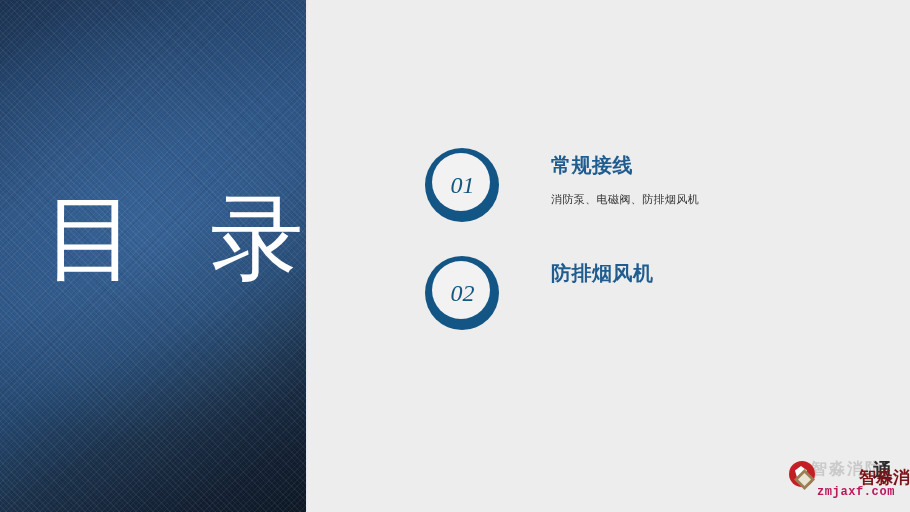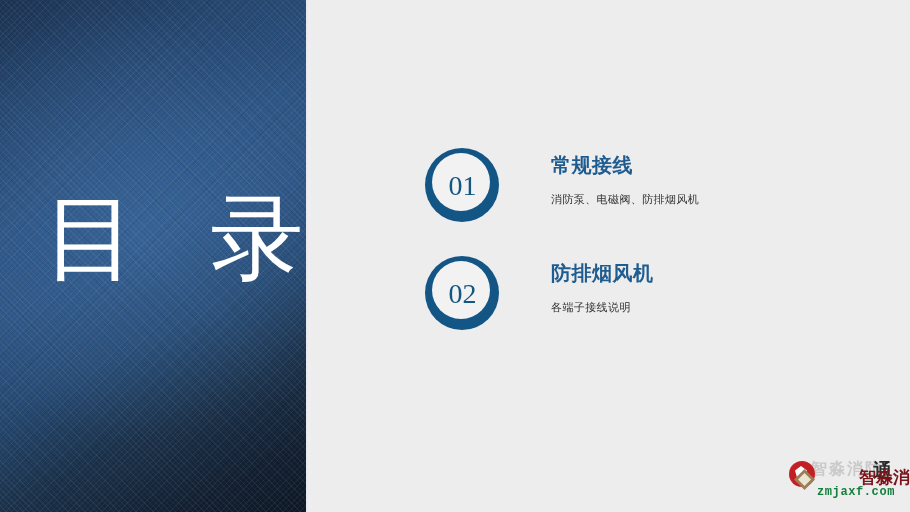--- a/index.html
+++ b/index.html
@@ -156,25 +156,26 @@
     top: 0;
     width: 74px;
     height: 74px;
     display: flex;
     align-items: center;
     justify-content: center;
     padding-left: 1px;
     padding-top: 1px;
     box-sizing: border-box;
     color: #14577f;
-    font-size: 28px;
+    font-size: 24px;
     font-weight: 400;
     letter-spacing: 0px;
     font-family: "Liberation Serif", "DejaVu Serif", serif;
     z-index: 2;
+    font-style: italic;
   }
 
   .toc-text {
     margin-left: 52px;
     padding-top: 4px;
   }
   .toc-title {
     color: #1f5c8f;
     font-size: 20px;
     font-weight: bold;
@@ -269,21 +270,21 @@
     line-height: 18px;
     white-space: nowrap;
     padding-left: 44px;
   }
   .wm-url {
     position: absolute;
     left: 28px;
     top: 28px;
     font-size: 12px;
     font-weight: bold;
-    color: #15803d;
+    color: #be185d;
     letter-spacing: 0.6px;
     line-height: 13px;
     font-family: "Liberation Mono", "DejaVu Sans Mono", monospace;
     white-space: nowrap;
   }
 </style>
 </head>
 <body>
 
 <div class="slide">
@@ -307,21 +308,20 @@
       </div>
     </div>
 
     <div class="toc-item item-1">
       <div class="badge">
         <div class="ring"></div>
         <div class="num">02</div>
       </div>
       <div class="toc-text">
         <div class="toc-title">防排烟风机</div>
-        <div class="toc-sub">各端子接线说明</div>
       </div>
     </div>
 
   </div>
 
   <div class="watermark">
     <div class="wm-ghost">智淼消防</div>
     <div class="wm-tong">通</div>
     <div class="wm-logo">
       <div class="circ"></div>

